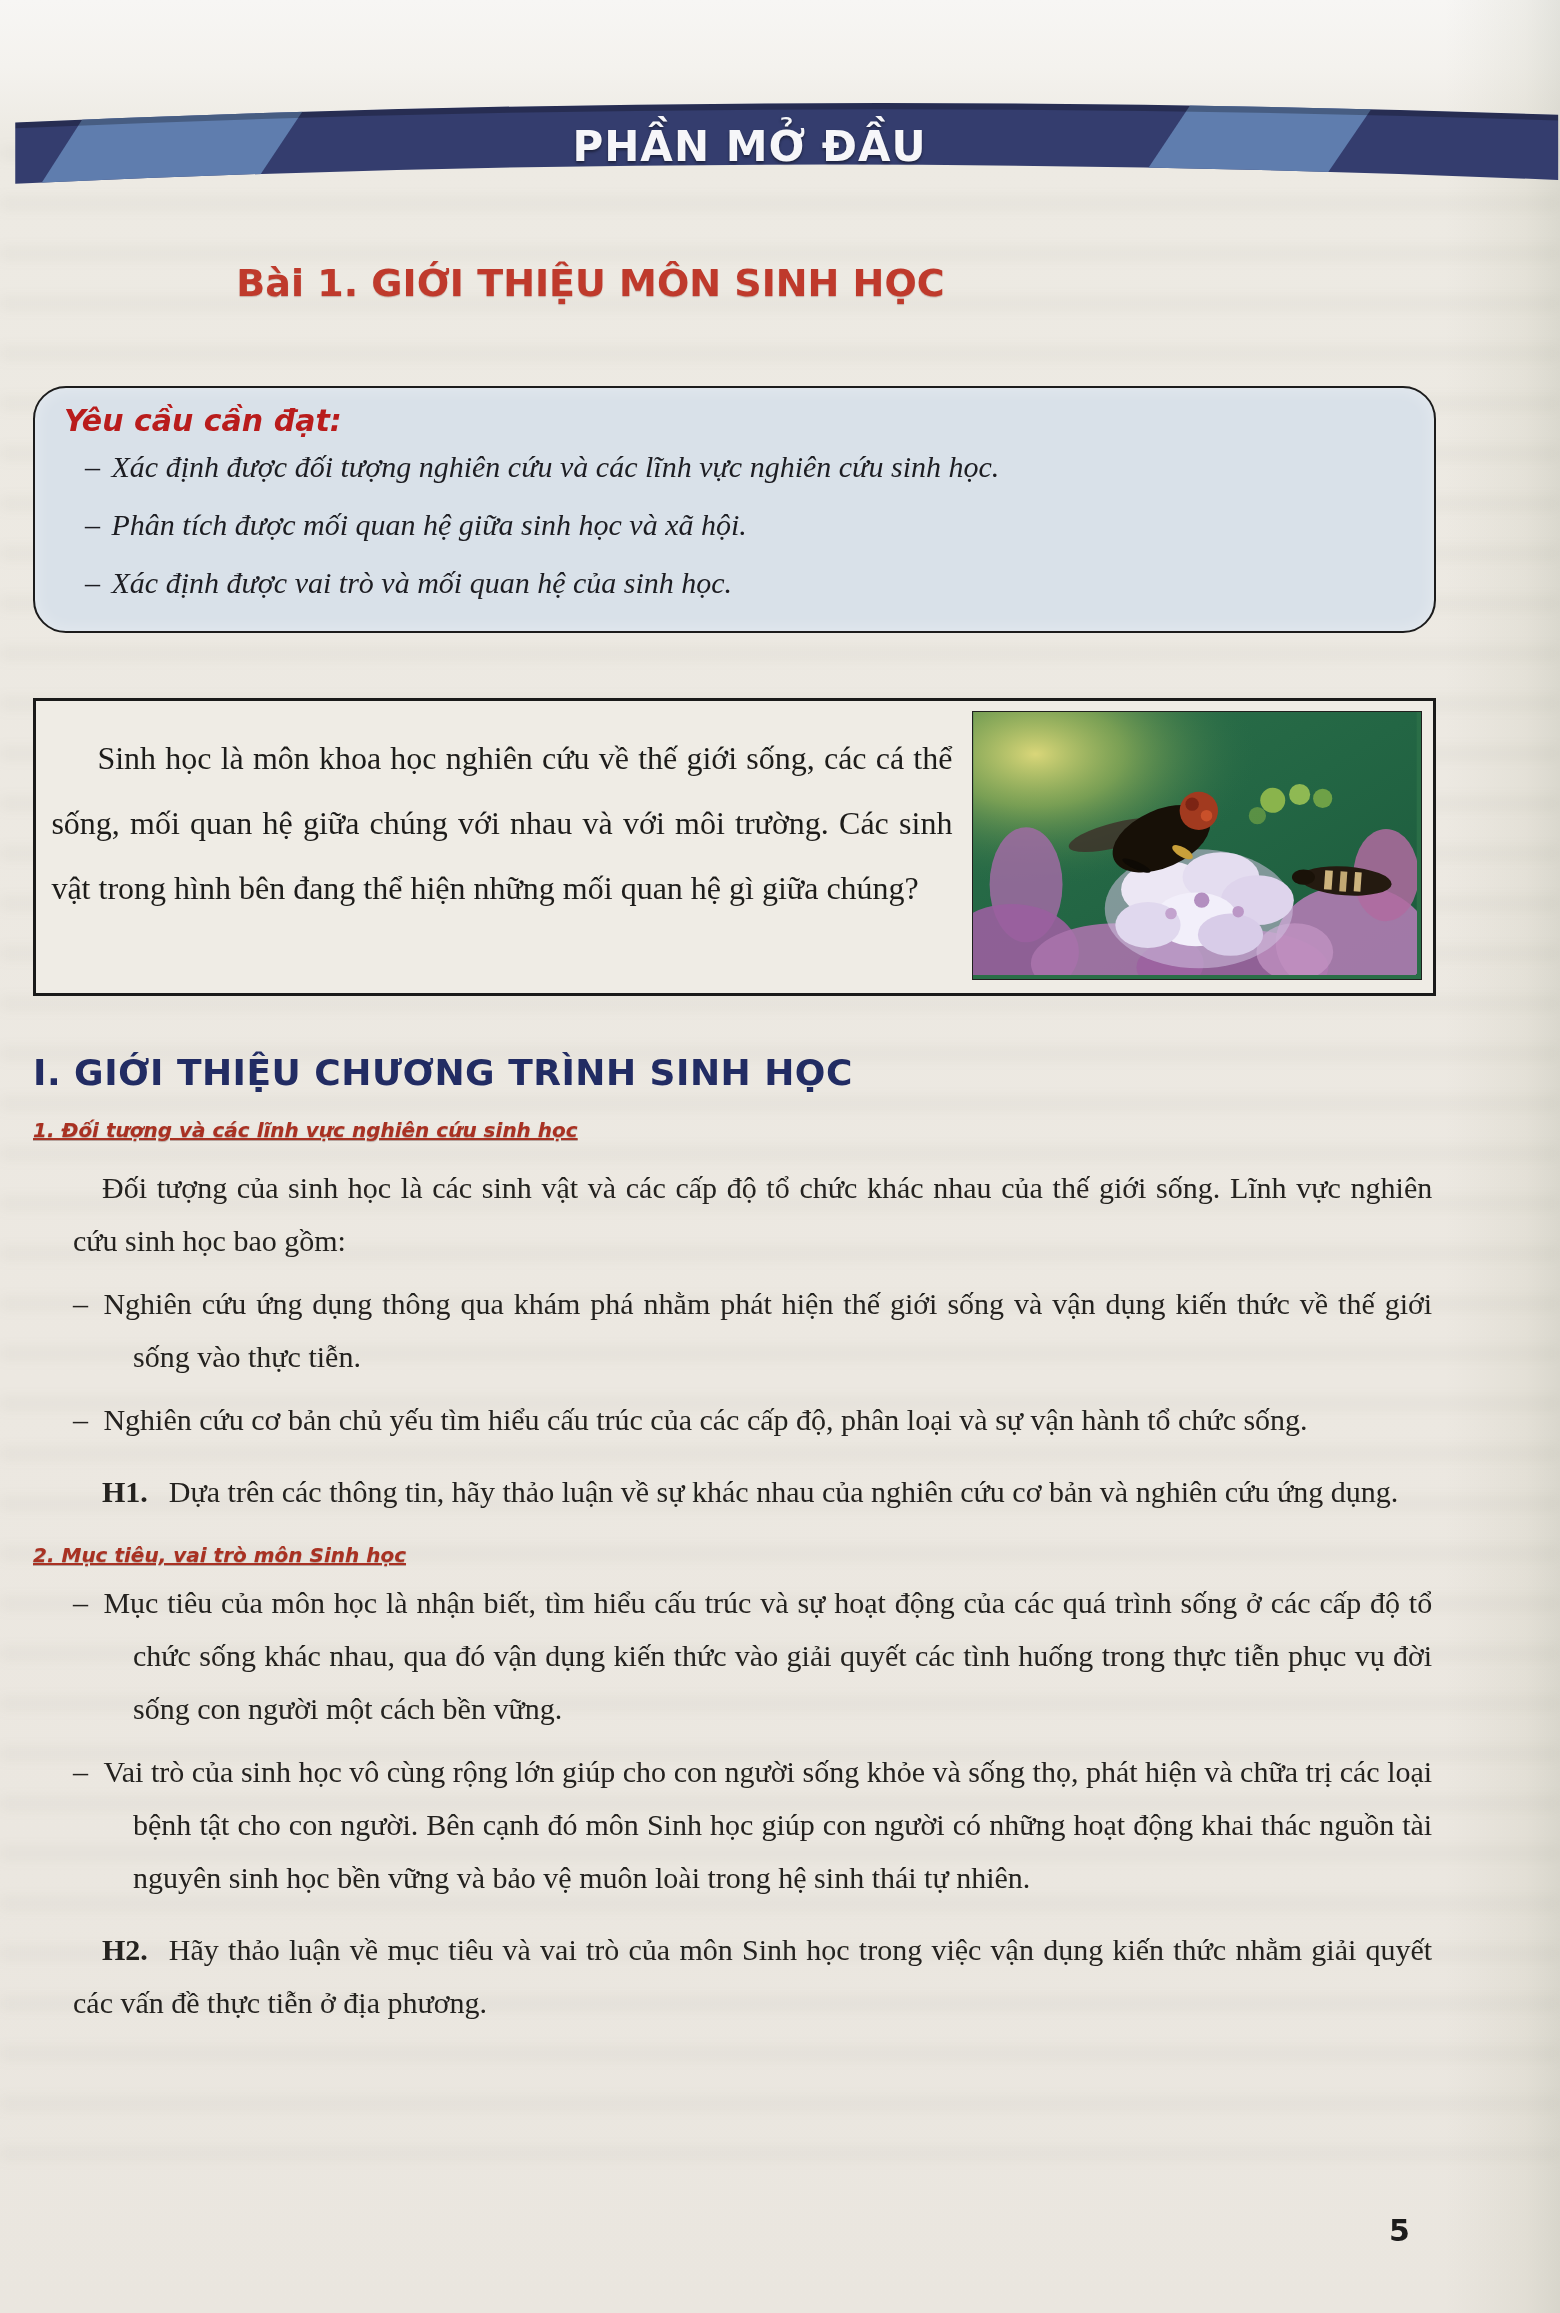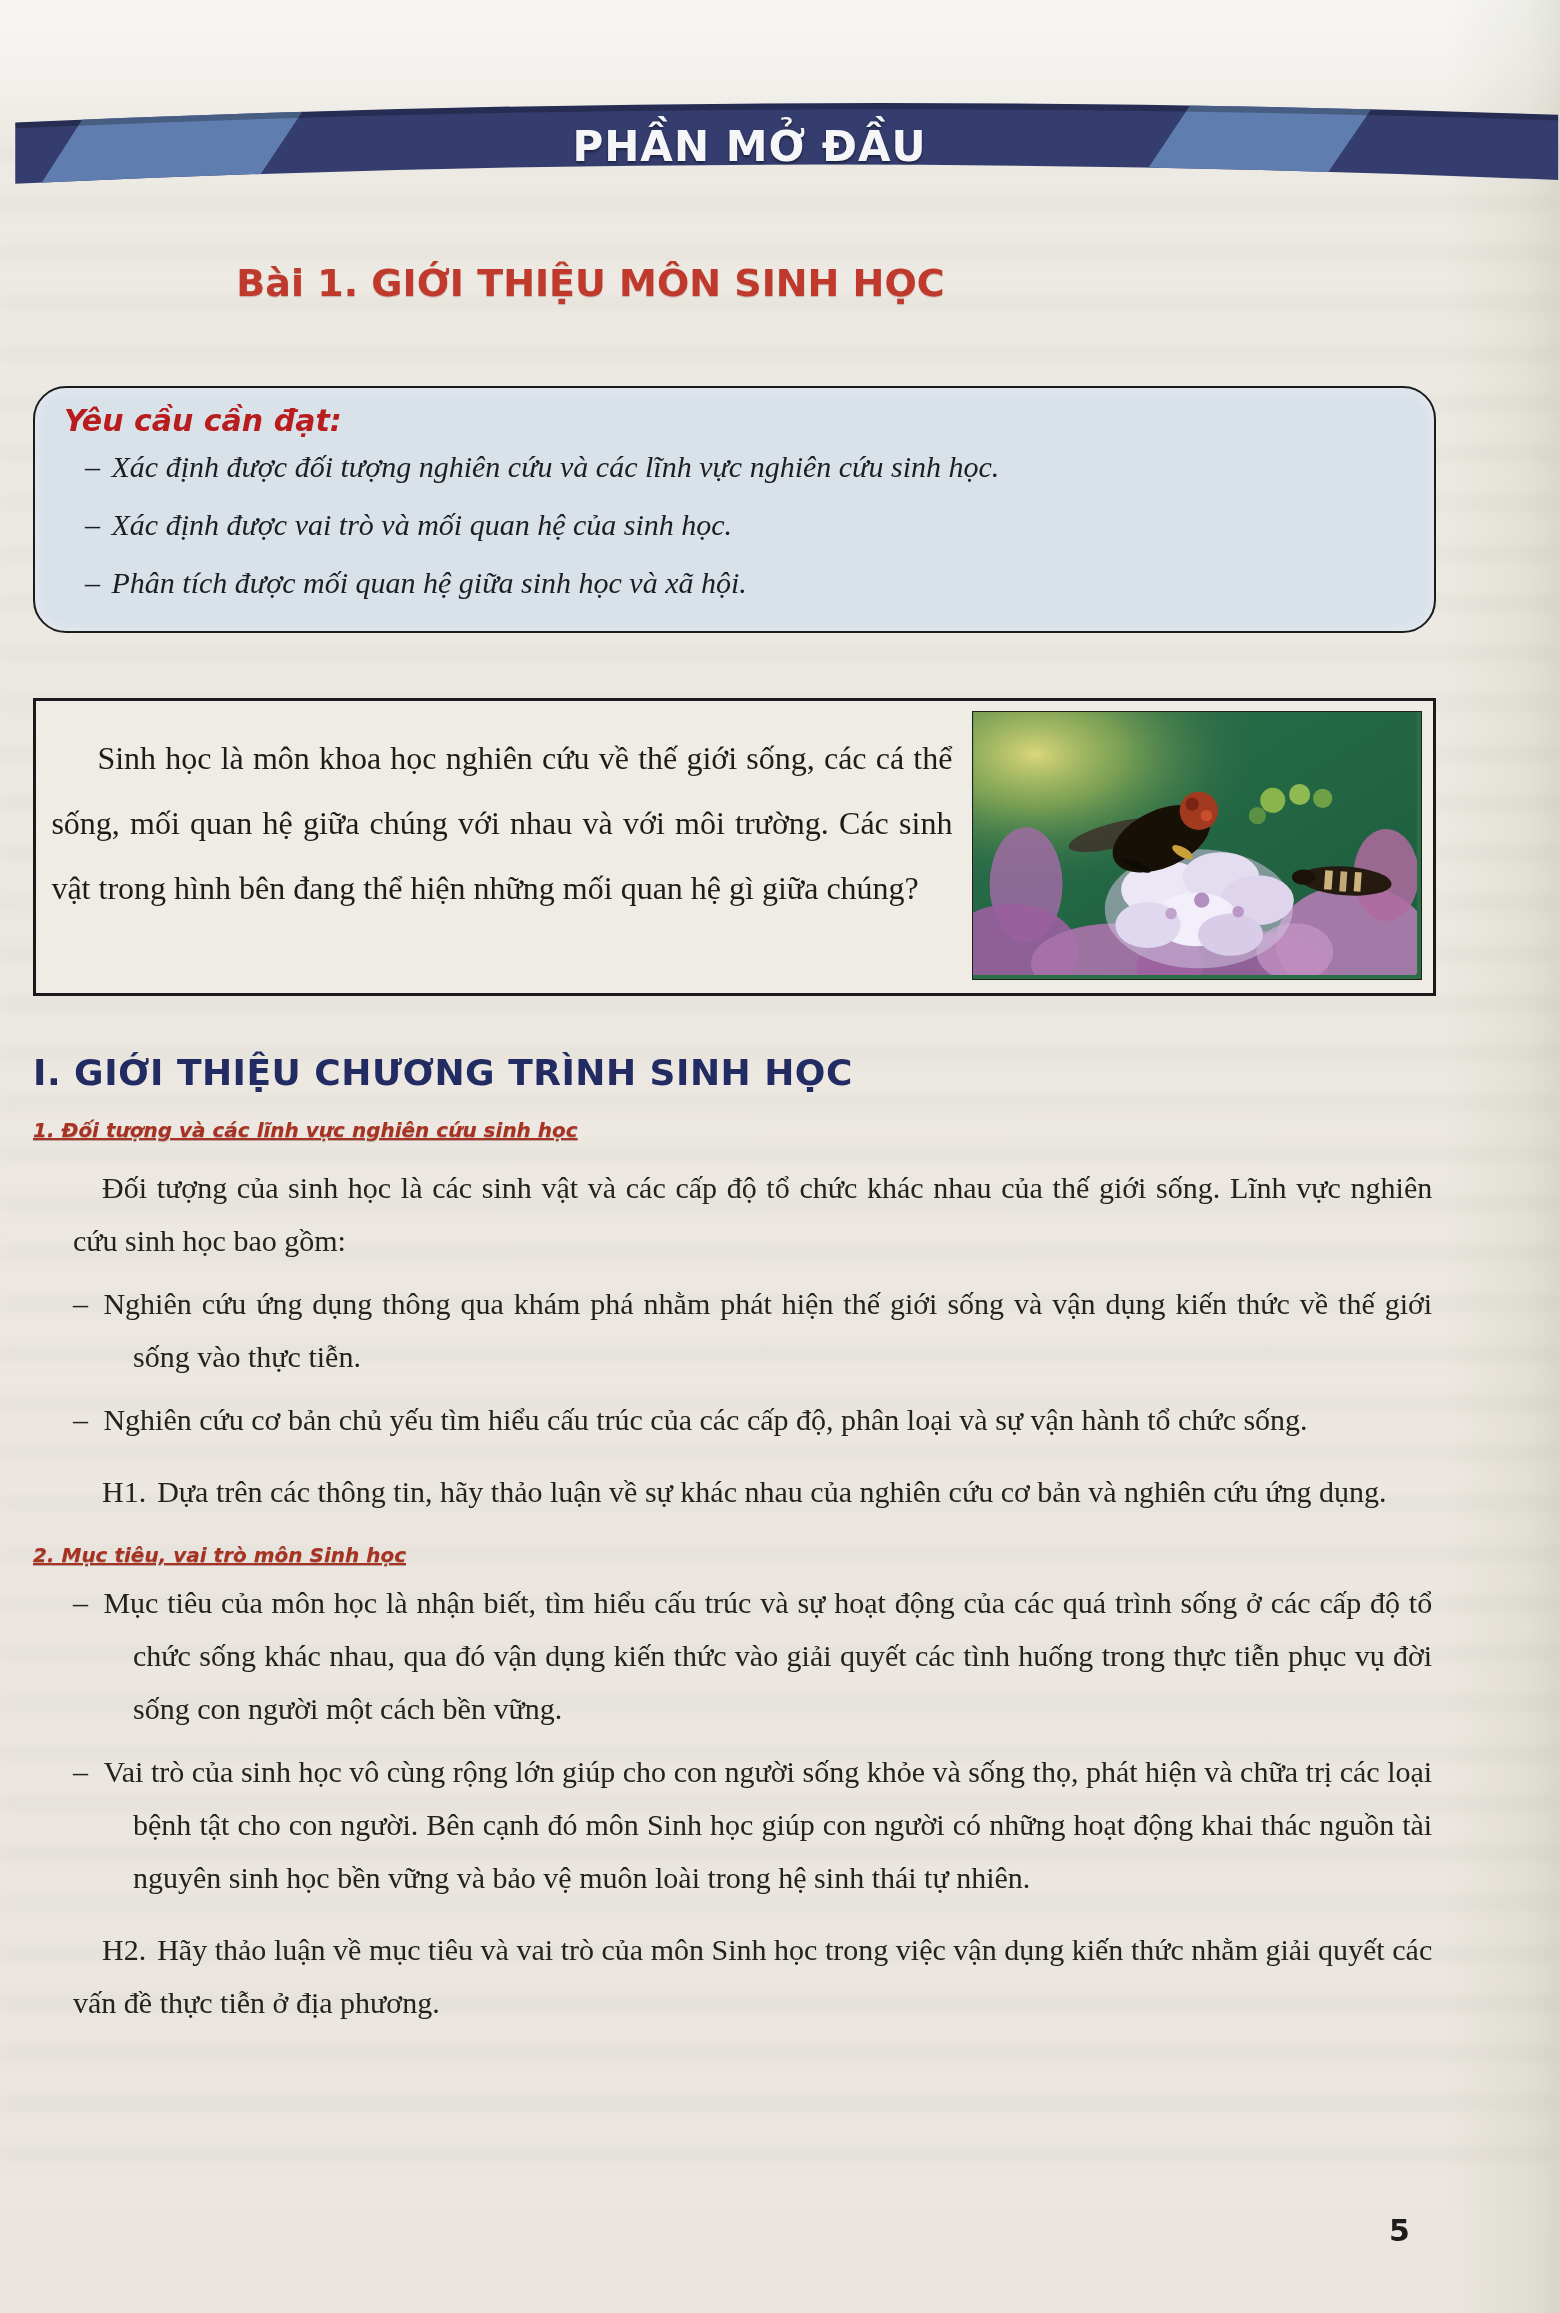--- a/index.html
+++ b/index.html
@@ -104,21 +104,21 @@
   .dash-item{
     margin:9.6px 3.8px 0 40px;
     padding-left:60px;text-indent:-60px;
     font-size:30px;line-height:53px;text-align:justify;color:#24221f;
   }
   .dash-item .marker{margin-right:15.4px;}
   .q-para{
     margin:19px 3.8px 0 40px;
     font-size:30px;line-height:53px;text-align:justify;text-indent:29px;color:#24221f;
   }
-  .q-label{font-weight:normal;margin-right:11px;}
+  .q-label{font-weight:bold;margin-right:21px;}
 
   .page-number{
     position:absolute;left:1389px;top:2213px;
     font-family:"DejaVu Sans","Liberation Sans",sans-serif;
     font-weight:bold;font-size:30px;color:#1c1c1c;
   }
 </style>
 </head>
 <body>
 
@@ -147,24 +147,24 @@
   <div class="content">
 
     <div class="lesson-title">Bài 1. GIỚI THIỆU MÔN SINH HỌC</div>
 
     <div class="objectives">
       <div class="obj-heading">Yêu cầu cần đạt:</div>
       <div class="obj-item">
         <span class="marker">–</span><span>Xác định được đối tượng nghiên cứu và các lĩnh vực nghiên cứu sinh học.</span>
       </div>
       <div class="obj-item">
+        <span class="marker">–</span><span>Phân tích được mối quan hệ giữa sinh học và xã hội.</span>
+      </div>
+      <div class="obj-item">
         <span class="marker">–</span><span>Xác định được vai trò và mối quan hệ của sinh học.</span>
-      </div>
-      <div class="obj-item">
-        <span class="marker">–</span><span>Phân tích được mối quan hệ giữa sinh học và xã hội.</span>
       </div>
     </div>
 
     <div class="introbox">
       <div class="intro-text">Sinh học là môn khoa học nghiên cứu về thế giới sống, các cá thể sống, mối quan hệ giữa chúng với nhau và với môi trường. Các sinh vật trong hình bên đang thể hiện những mối quan hệ gì giữa chúng?</div>
       <div class="photo">
         <svg width="444" height="263" viewBox="0 0 462 274">
           <defs>
             <linearGradient id="grass" x1="0" y1="0" x2="1" y2="1">
               <stop offset="0" stop-color="#2d7049"></stop>

